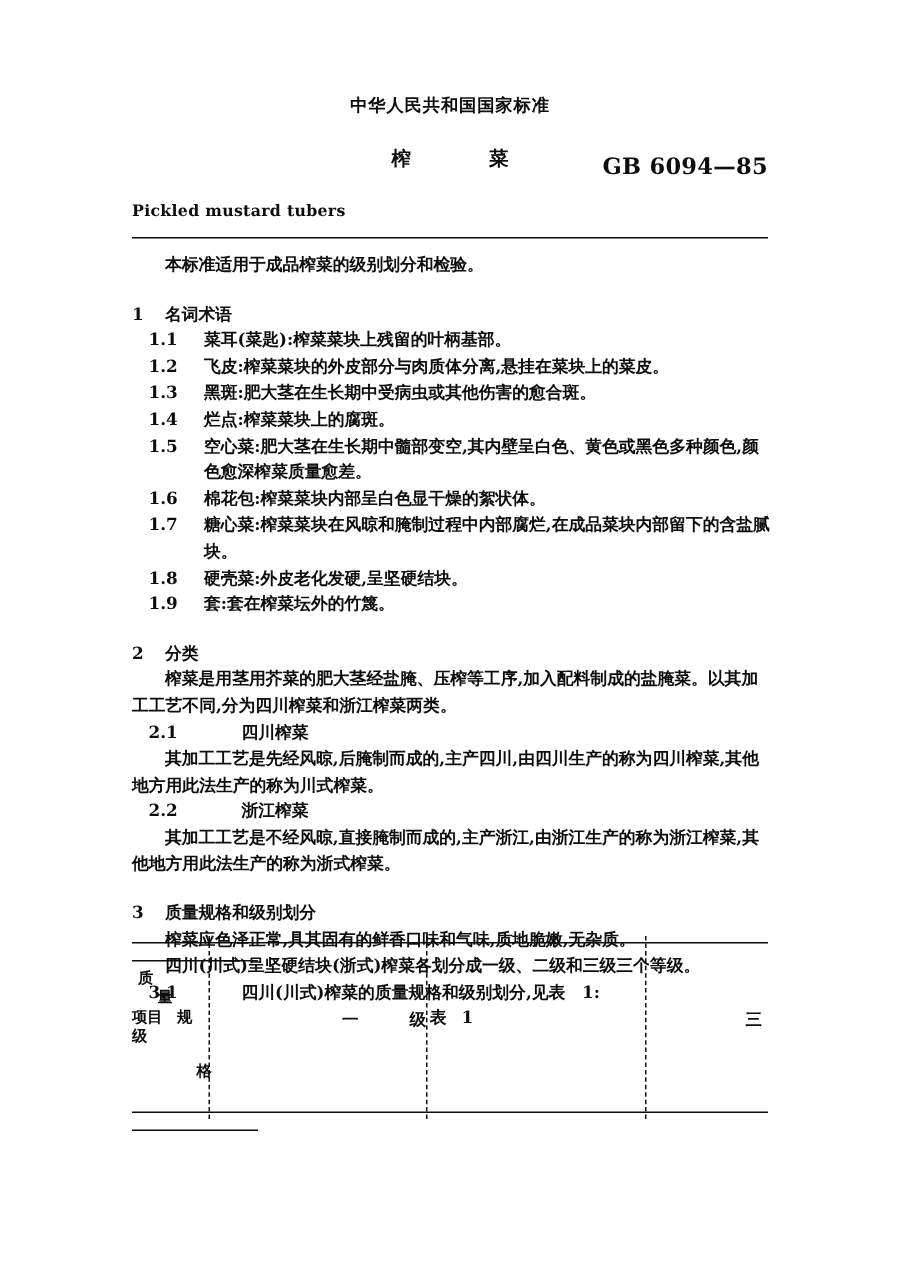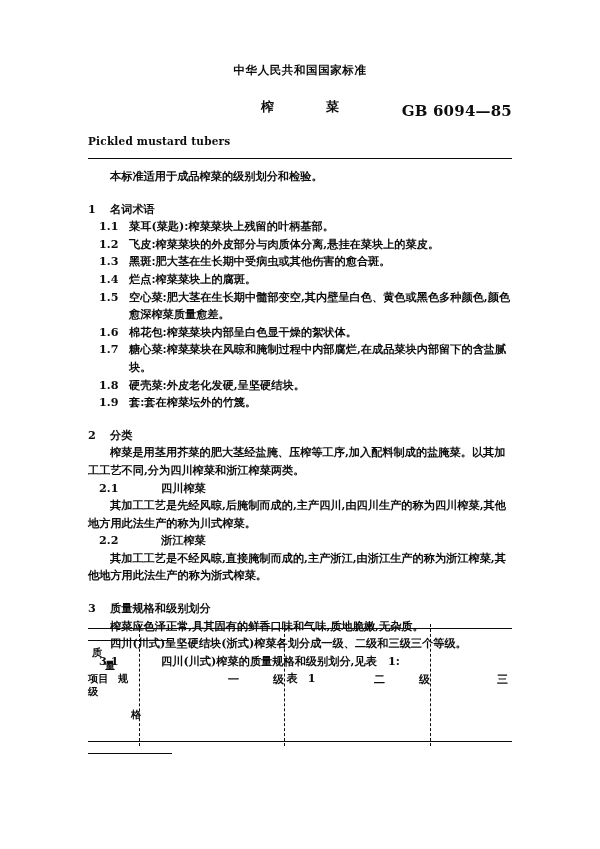--- a/index.html
+++ b/index.html
@@ -105,20 +105,21 @@
     font-weight: bold;
   }
   .sec-label {
     font-weight: bold;
   }
 
   .term {
     margin: 0;
     display: flex;
     padding-left: 11px;
+    gap: 7px;
   }
   .term-num {
     display: inline-block;
     min-width: 30px;
     flex: 0 0 auto;
     font-weight: bold;
   }
   .term-text {
     flex: 1 1 auto;
   }
@@ -339,17 +340,16 @@
     <div class="hdr-cell">
       <span class="hdr-q">质</span>
       <span class="hdr-l">量</span>
       <span class="hdr-g">规</span>
       <span class="hdr-ge">格</span>
       <span class="hdr-xm">项目</span>
       <span class="hdr-ji">级</span>
     </div>
 
     <div class="grade-cell grade-1"><span>一</span><span>级</span></div>
-    <div class="grade-cell grade-2"><span>二</span><span>级</span></div>
     <div class="grade-cell grade-3"><span>三</span></div>
   </div>
 
 </div>
 
 </body></html>

